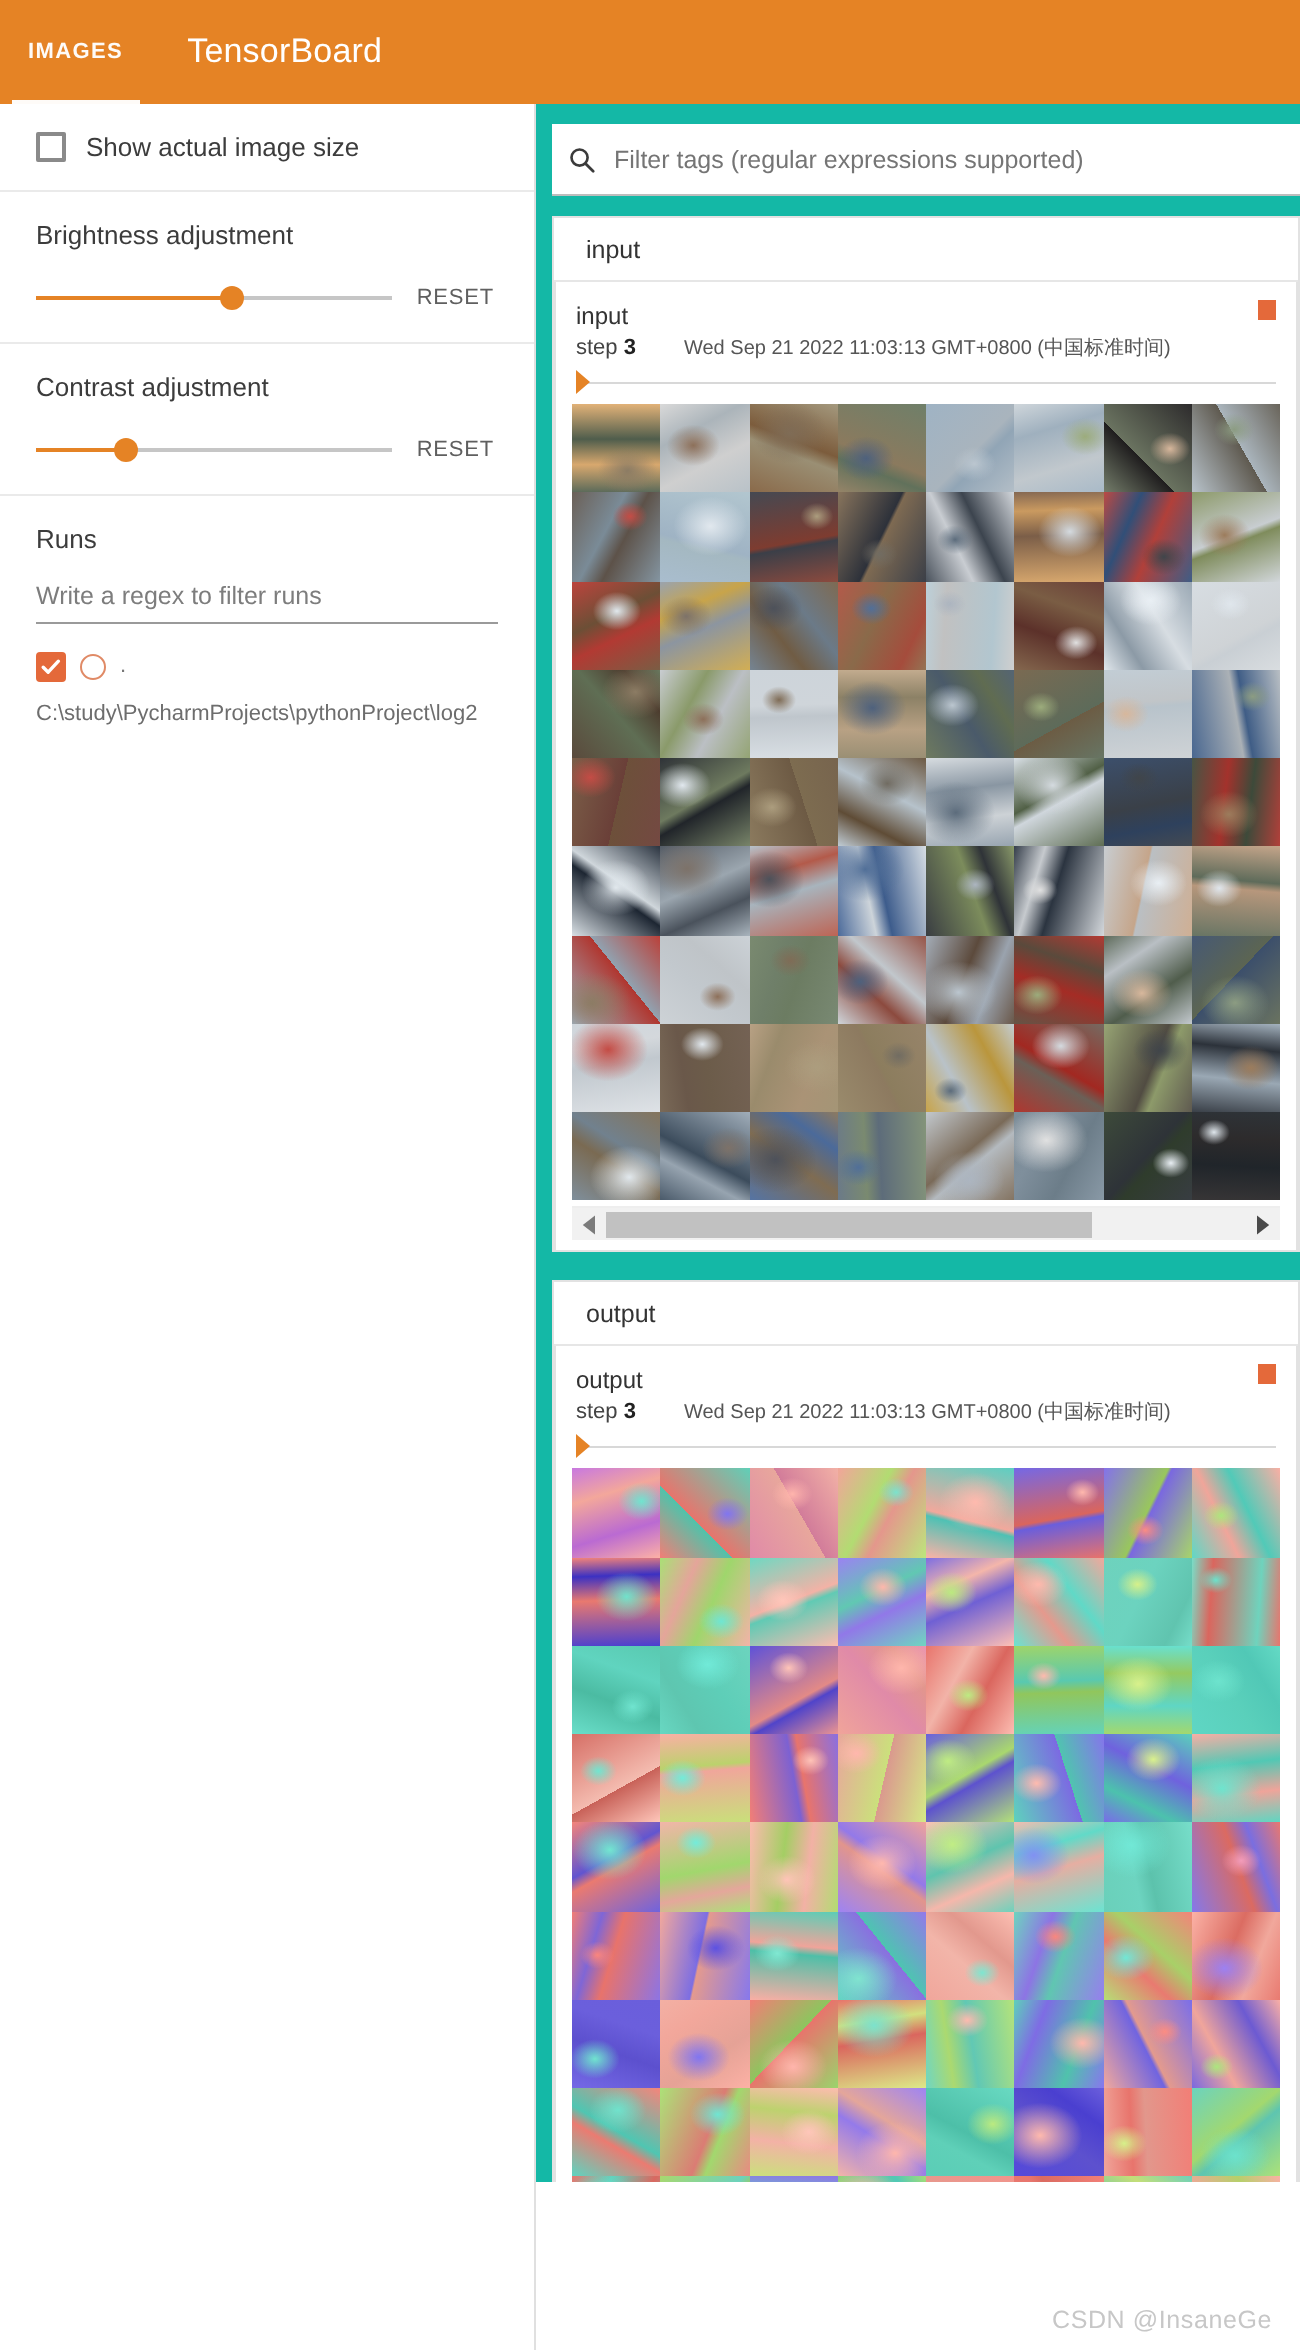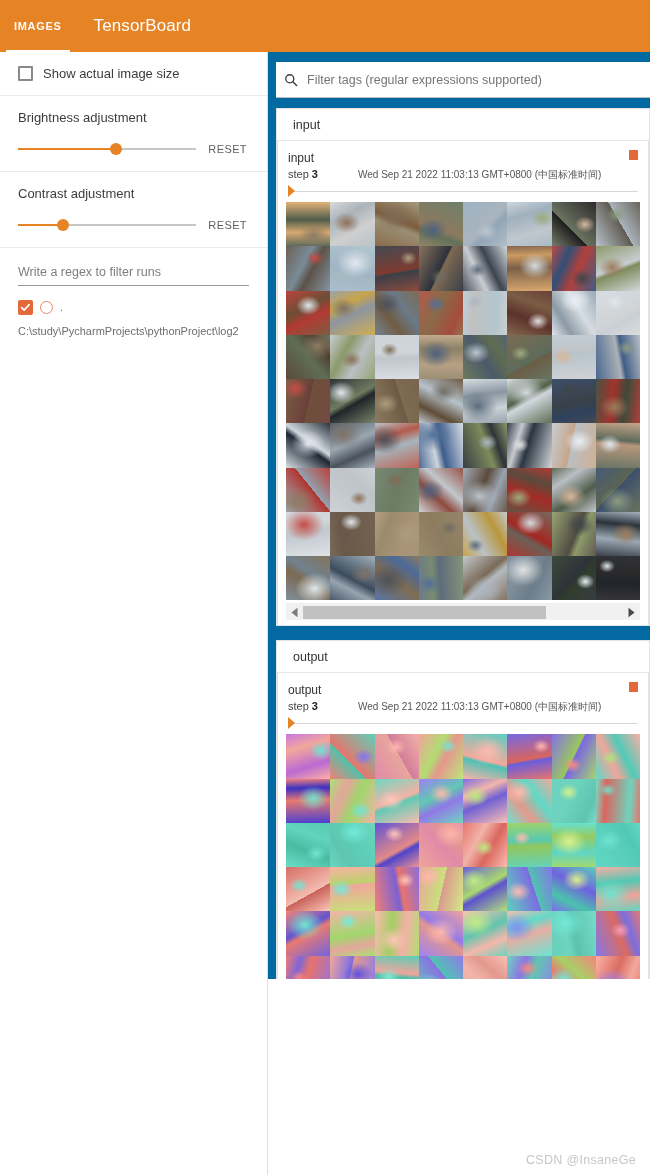--- a/index.html
+++ b/index.html
@@ -137,22 +137,22 @@
   }
   .run-path {
     margin-top: 10px;
     font-size: 11px; color: #6d6d6d;
     word-break: break-all;
   }
 
   
   #main {
     position: absolute; top: 52px; left: 268px;
-    width: 382px; height: 927px;
-    background: #0369a1;
+    width: 382px; height: 1039px;
+    background: #14b8a6;
     overflow: hidden;
   }
 
   #filterbar {
     position: relative;
     height: 36px; margin: 10px 0 0 8px;
     background: #fff;
     display: flex; align-items: center;
     border-bottom: 1px solid #bdbdbd;
     padding: 0 8px;
@@ -185,21 +185,21 @@
     border: 1px solid #e2e2e2;
     border-top: none;
     padding: 8px 8px 0 8px;
   }
   .card-head {
     position: relative;
     padding: 2px 2px 0 2px;
   }
   .card-title { font-size: 12px; color: #333; line-height: 15px; }
   .card-sub {
-    display: flex; align-items: baseline; gap: 40px;
+    display: flex; align-items: baseline; gap: 24px;
     line-height: 15px; margin-top: 1px;
   }
   .step-text { font-size: 11px; color: #444; white-space: nowrap; }
   .step-text b { font-weight: 700; color: #222; }
   .wall-text { font-size: 10px; color: #555; white-space: nowrap; }
   .pin-badge {
     position: absolute; right: 2px; top: 1px;
     width: 9px; height: 10px;
     background: #e4693a;
     cursor: pointer;
@@ -295,20 +295,21 @@
       <div class="slider" id="contrast-slider">
         <div class="track"></div>
         <div class="fill" style="width: 25%;"></div>
         <div class="thumb" style="left: 25%;"></div>
       </div>
       <div class="reset-btn">RESET</div>
     </div>
   </div>
 
   <div class="side-section last">
+    <div class="runs-title">Runs</div>
     <input class="regex-input" type="text" placeholder="Write a regex to filter runs" style="">
     <div class="run-row">
       <div class="run-chk">
         <svg width="11" height="11" viewBox="0 0 11 11" aria-hidden="true">
           <path d="M1.6 5.6 L4.1 8.1 L9.2 2.6" fill="none" stroke="#ffffff" stroke-width="1.7" stroke-linecap="round" stroke-linejoin="round"></path>
         </svg>
       </div>
       <div class="run-circle"></div>
       <span class="run-dot-label">.</span>
     </div>

